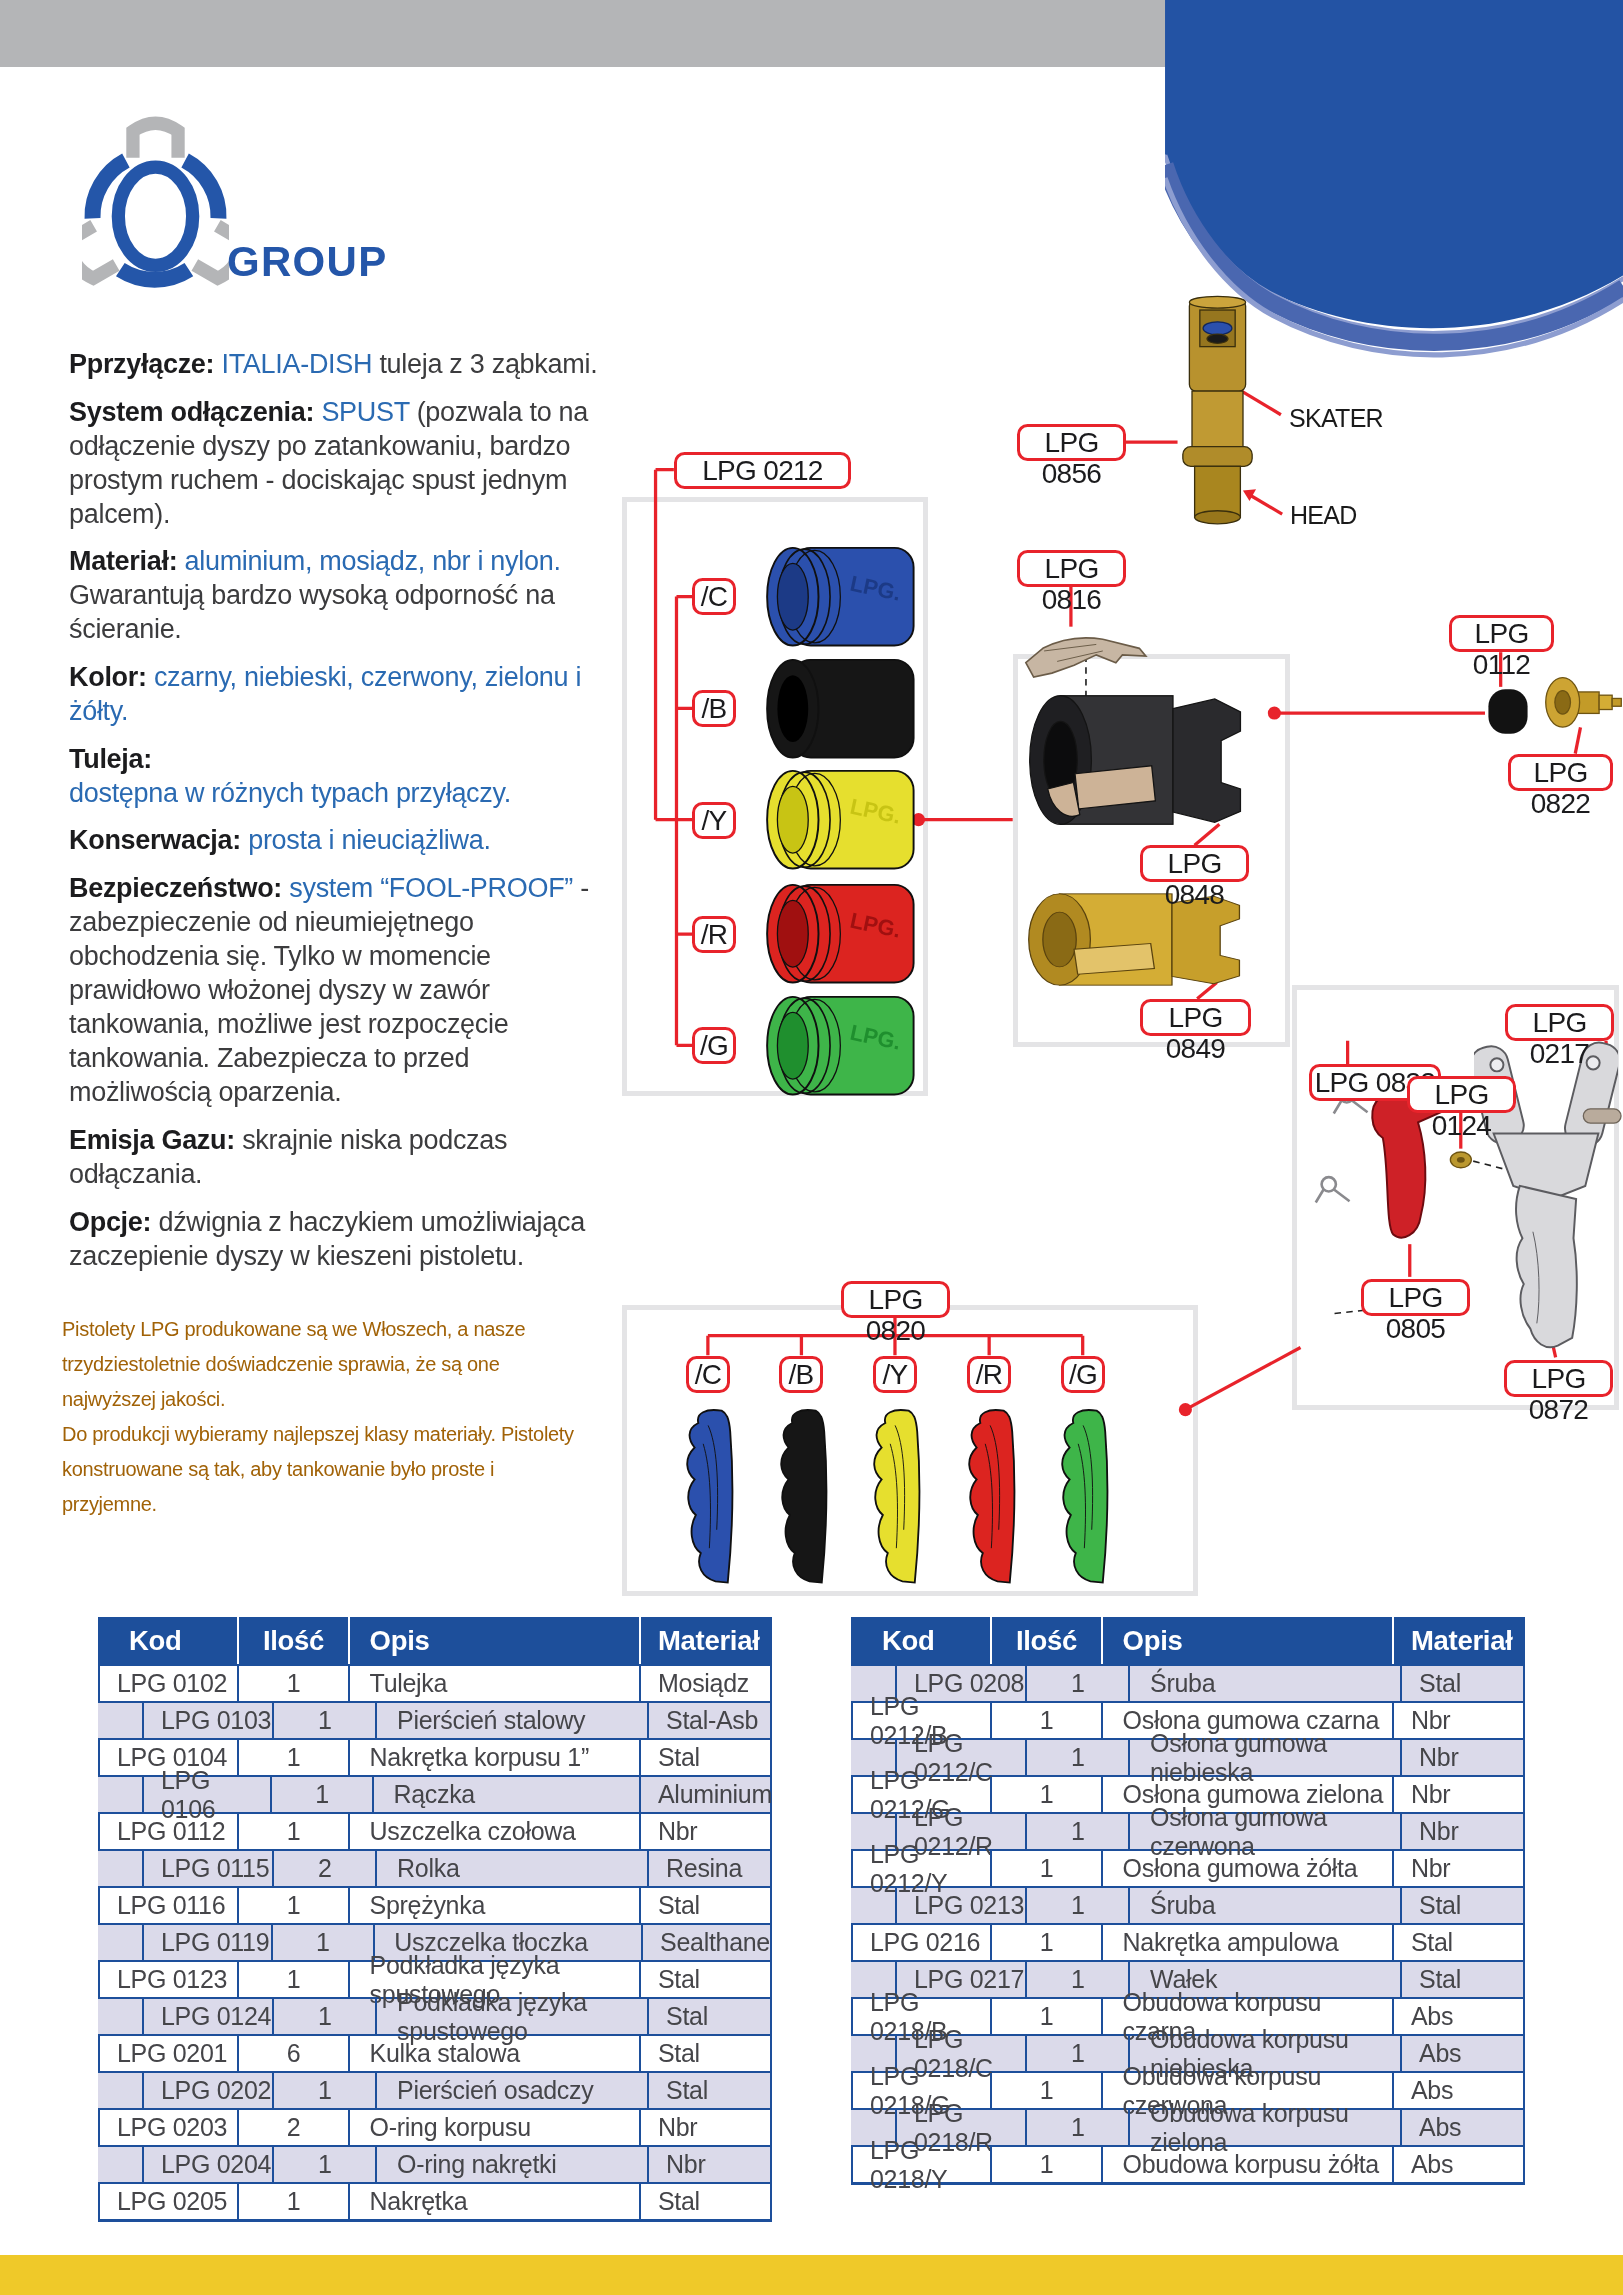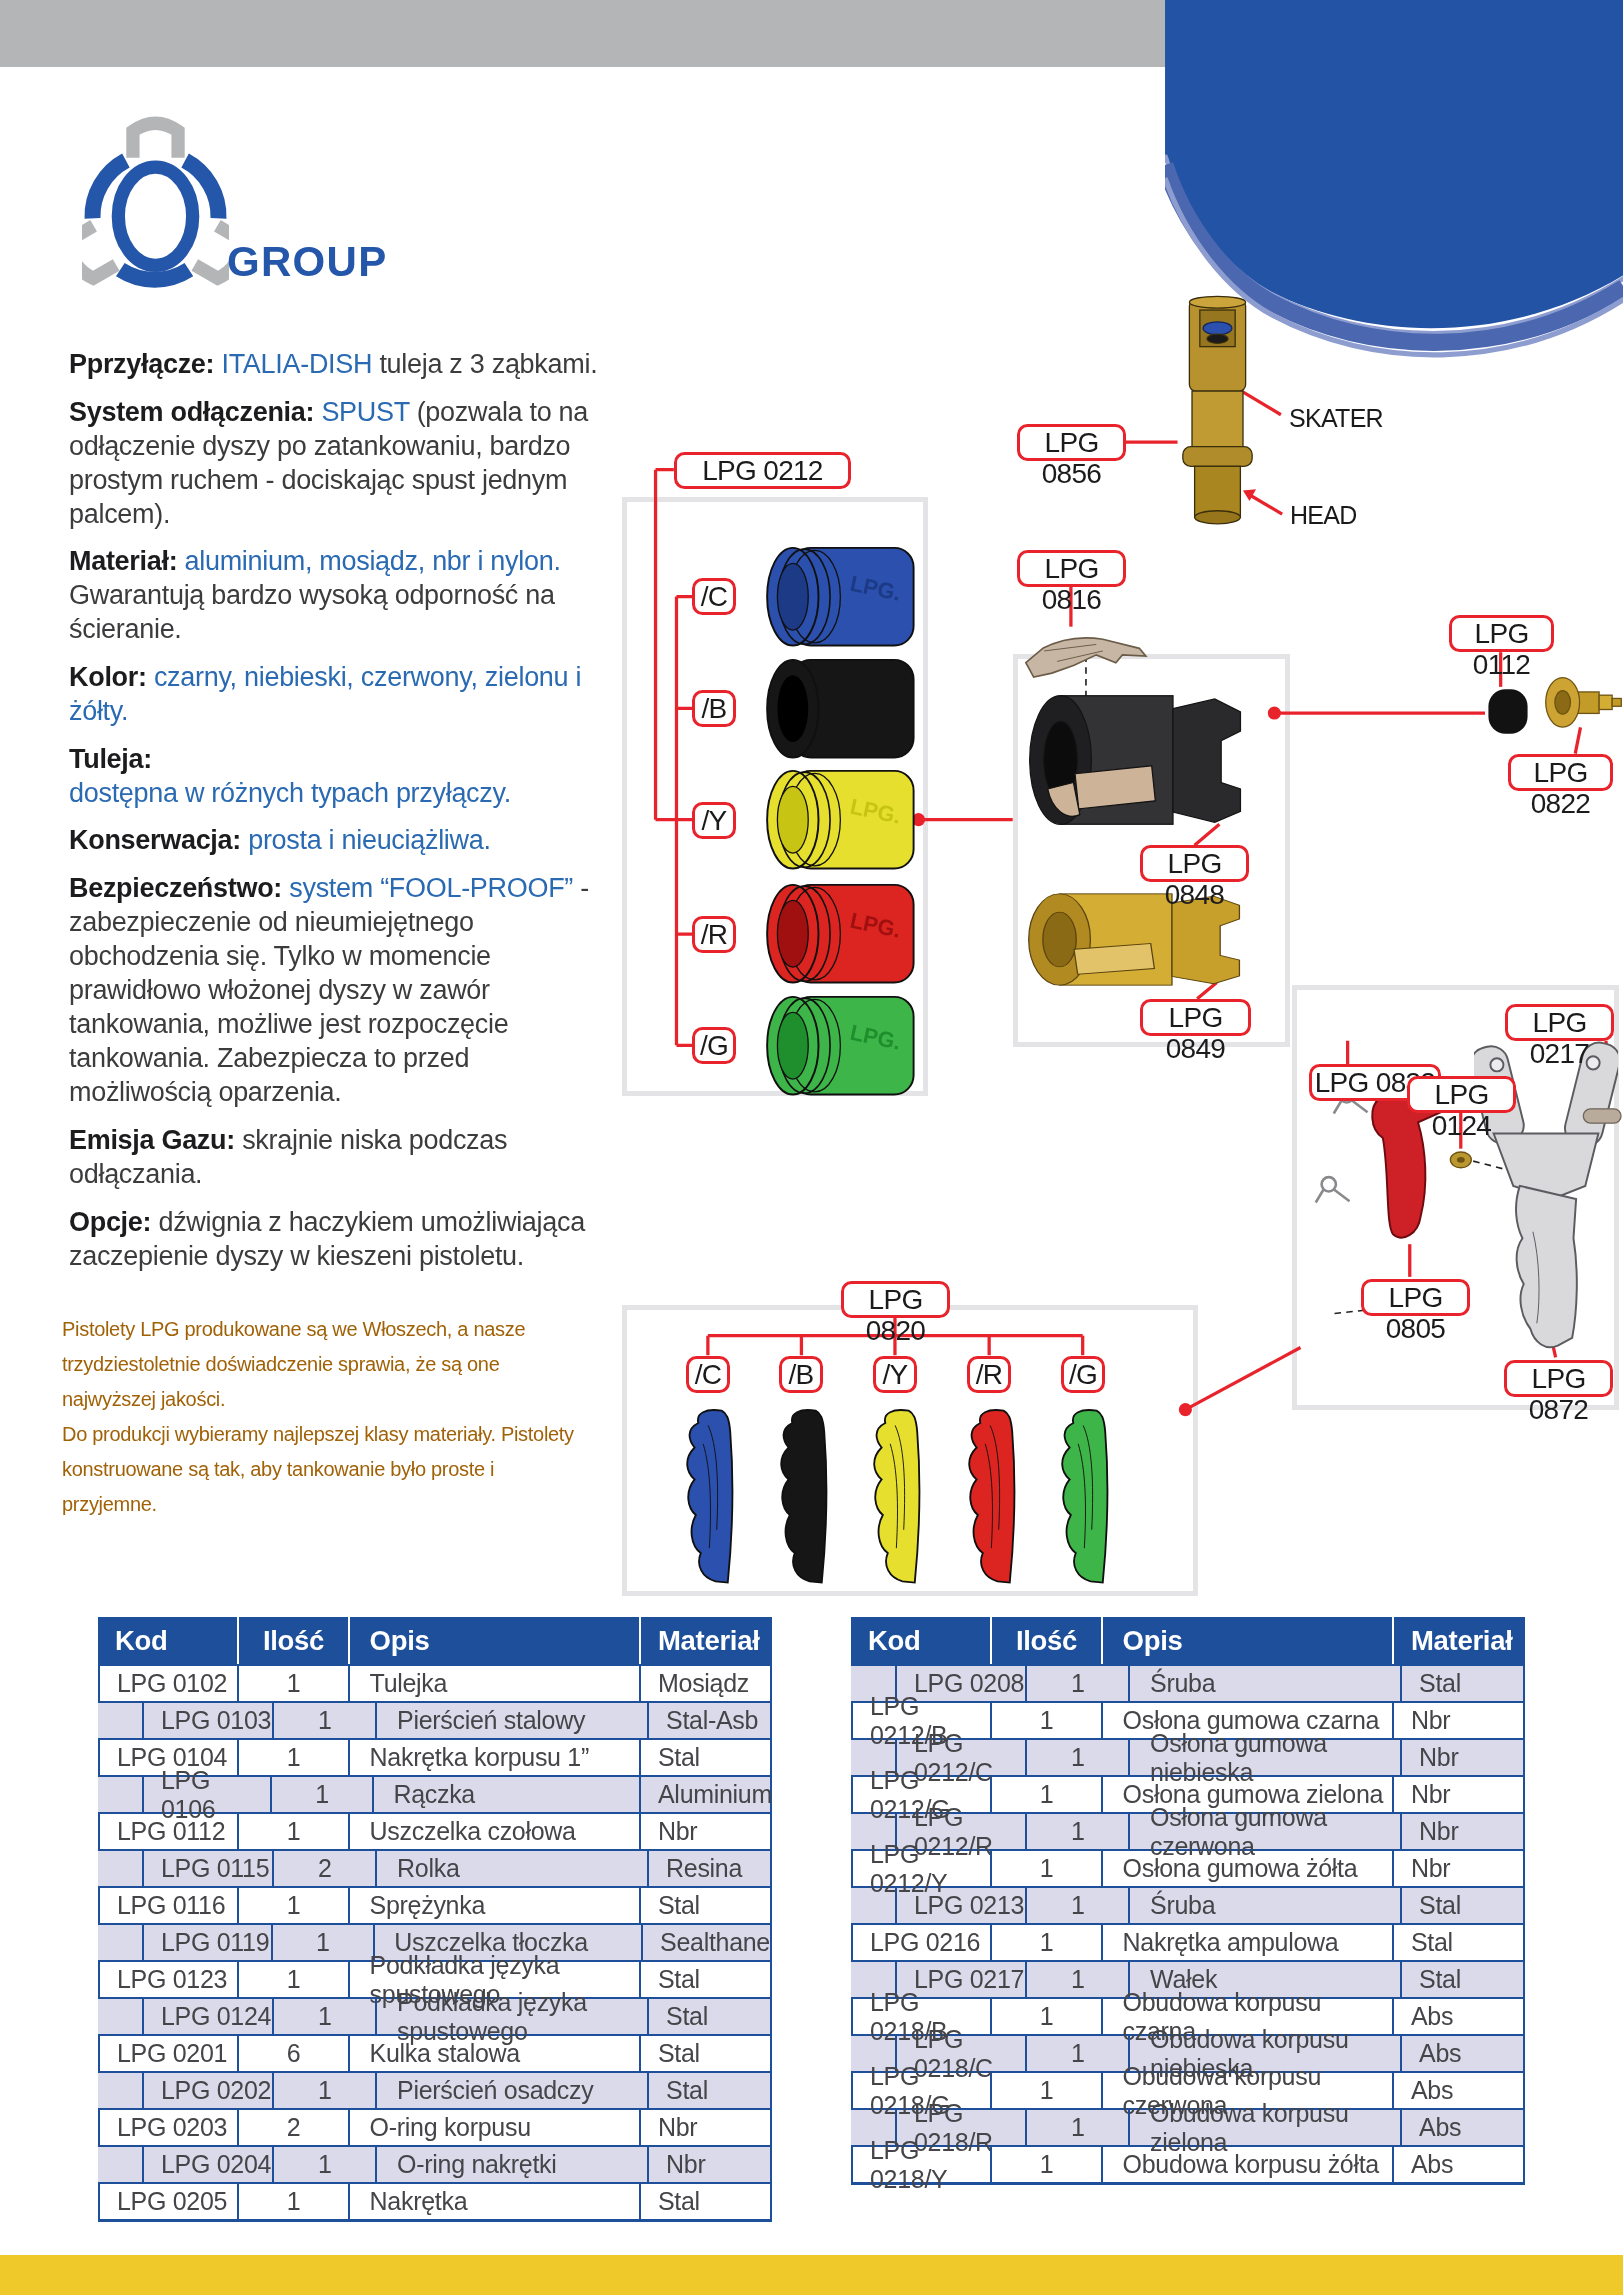--- a/index.html
+++ b/index.html
@@ -41,21 +41,21 @@
   .trow.shade{background:#dbdaea;padding-left:44px;}
   .tbl{border-bottom:3.3px solid #1d4f9b;}
   .cell{box-sizing:border-box;display:flex;align-items:center;font-size:25px;color:#454549;
         letter-spacing:-0.3px;}
   .trow .cell{border-right:2px solid #1d4f9b;height:100%;}
   .trow .cell.c0{border-left:2px solid #1d4f9b;}
   .c0{width:141px;padding-left:17px;}
   .c1{width:111px;justify-content:center;}
   .c2{width:291px;padding-left:19.6px;}
   .c3{width:131px;padding-left:17px;}
-  .hdr .c0{padding-left:17px;}
+  .hdr .c0{padding-left:31px;}
   
   .footbar{position:absolute;left:0;top:2255px;width:1623px;height:41px;background:#efc929;}
 </style>
 </head>
 <body>
 
 <div class="page">
 
   <div class="topbar"></div>
   <svg class="swoosh" viewBox="0 0 701 640">

